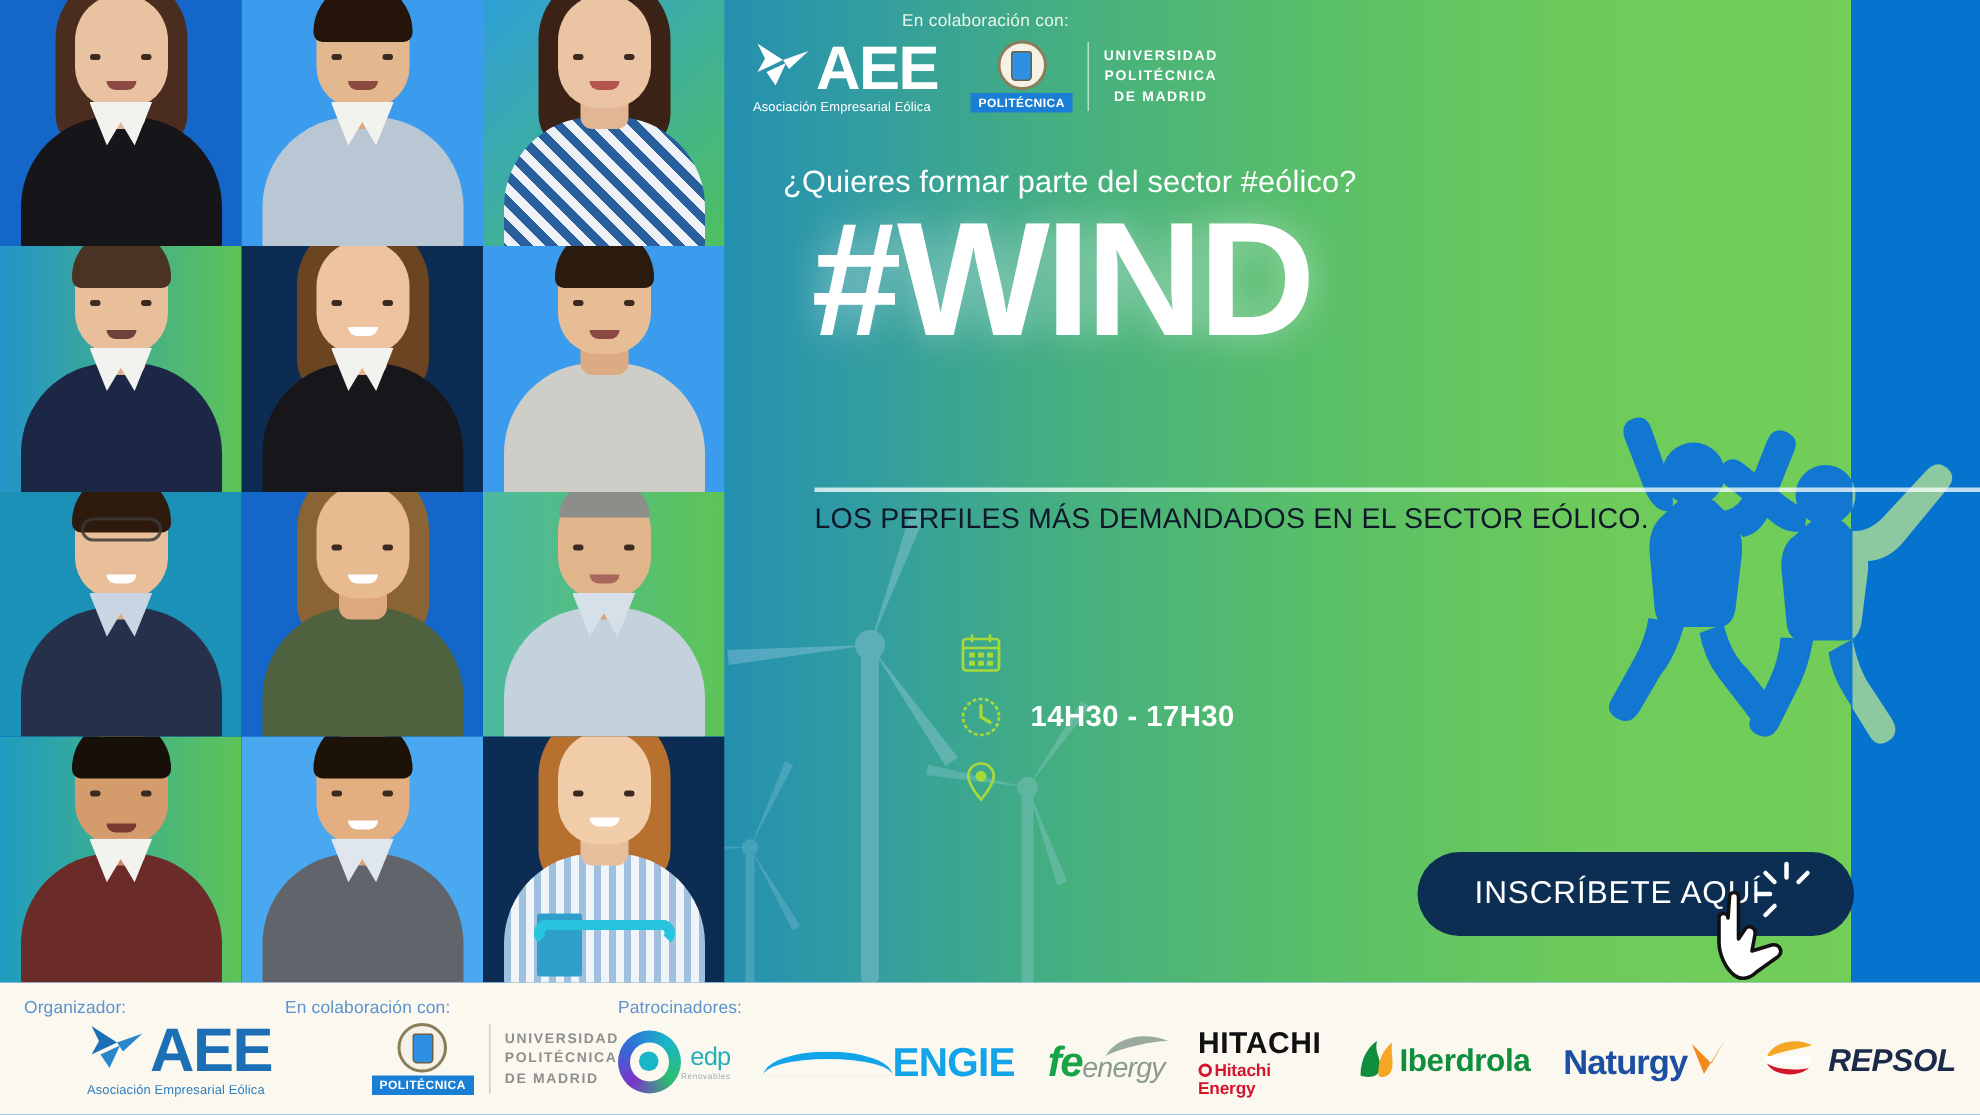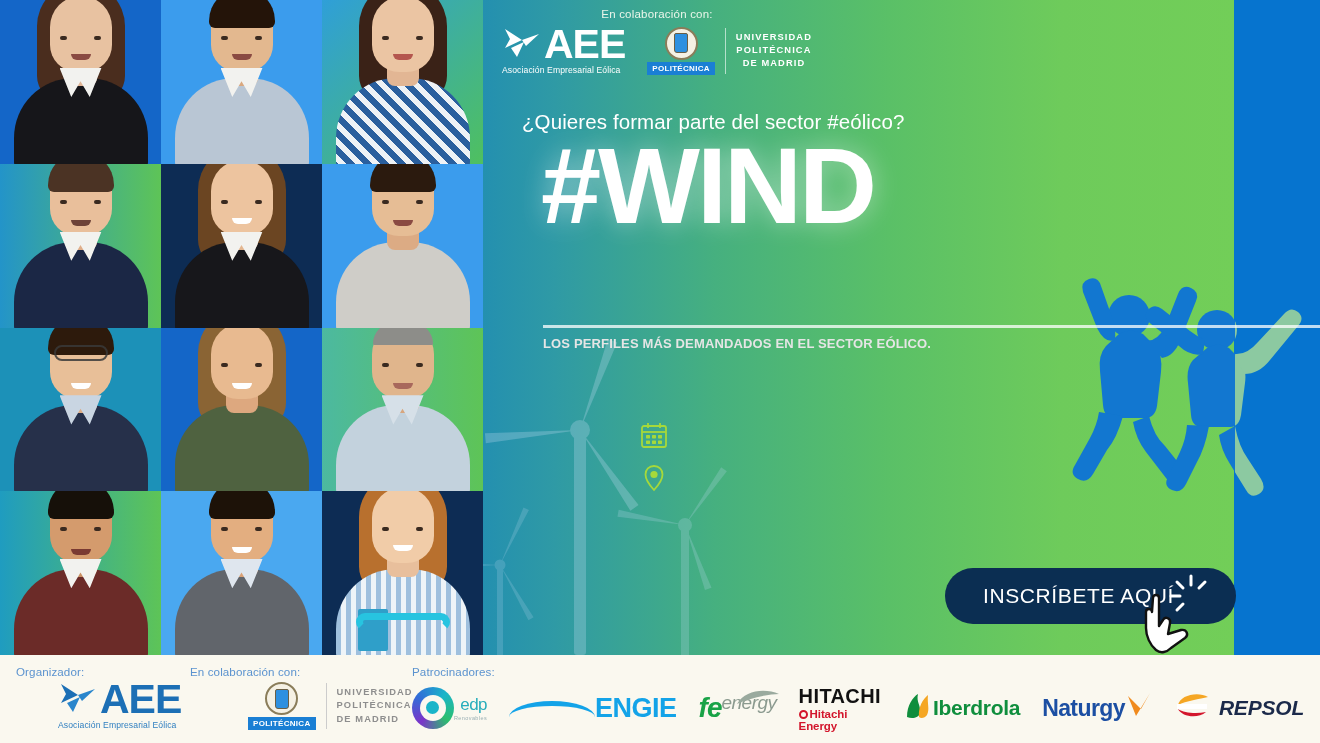--- a/index.html
+++ b/index.html
@@ -149,21 +149,21 @@
     font-family:"Liberation Sans", sans-serif;
   }
   .bigtitle .l2{ padding-left:10px; }
 
   .divider-line{
     position:absolute; left:28px; top:325px; width:795px; height:3px;
     background:rgba(255,255,255,.75);
   }
   .subtitle{
     position:absolute; left:28px; top:336px;
-    font-size:13px; font-weight:700; color:#e5e5e5; letter-spacing:.15px;
+    font-size:19px; font-weight:400; color:#0f172a; letter-spacing:.15px;
   }
   .subtitle2{
     position:absolute; left:28px; top:370px;
     font-size:17.5px; font-weight:700; color:#ffffff; letter-spacing:.15px;
   }
 
   .details{ position:absolute; left:124px; top:420px; }
   .detail-row{ display:flex; align-items:flex-start; gap:18px; margin-bottom:13px; }
   .detail-icon{ width:30px; height:30px; flex:0 0 30px; }
   .detail-text{
@@ -529,20 +529,29 @@
               <rect x="13" y="15" width="4" height="3.4" rx=".6"></rect>
               <rect x="19" y="15" width="4" height="3.4" rx=".6"></rect>
               <rect x="7" y="20.5" width="4" height="3.4" rx=".6"></rect>
               <rect x="13" y="20.5" width="4" height="3.4" rx=".6"></rect>
               <rect x="19" y="20.5" width="4" height="3.4" rx=".6"></rect>
             </g>
           </svg>
         </span>
       </div>
 
+      <div class="detail-row">
+        <span class="detail-icon">
+          <svg viewBox="0 0 30 30" width="30" height="30" fill="none" stroke="#a6d93a" stroke-width="1.8">
+            <circle cx="15" cy="15" r="12" stroke-dasharray="2.6 1.6"></circle>
+            <path d="M15,7.5 L15,15 L21,18.5" stroke-width="2.2" stroke-linecap="round"></path>
+          </svg>
+        </span>
+        <span class="detail-text">14H30 - 17H30</span>
+      </div>
 
       <div class="detail-row">
         <span class="detail-icon">
           <svg viewBox="0 0 30 30" width="30" height="30" fill="none" stroke="#a6d93a" stroke-width="1.8">
             <path d="M15,3 C10,3 6.5,6.8 6.5,11.4 C6.5,17.5 15,27 15,27 C15,27 23.5,17.5 23.5,11.4 C23.5,6.8 20,3 15,3 Z"></path>
             <circle cx="15" cy="11.5" r="3.6" fill="#a6d93a" stroke="none"></circle>
           </svg>
         </span>
       </div>
 
@@ -624,21 +633,21 @@
             <span class="edp-txt">edp</span>
             <span class="edp-sub">Renovables</span>
           </div>
         </div>
 
         <div class="sp" style="flex-direction:row;align-items:center">
           <div class="engie-arc"></div>
           <span class="engie-txt">ENGIE</span>
         </div>
 
-        <div class="sp" style="align-items:flex-start;position:relative">
+        <div class="sp" style="align-items:flex-end;position:relative">
           <span class="fe-txt">fe</span>
           <span style="position:absolute;left:36px;top:-4px">
             <svg width="46" height="20" viewBox="0 0 46 20">
                 <path d="M2,16 C10,2 30,0 44,6 C34,6 14,10 2,16 Z" fill="#9aaa9e"></path>
               </svg>
           </span>
           <span class="fe-en">energy</span>
         </div>
 
         <div class="sp" style="flex-direction:column;align-items:center">

